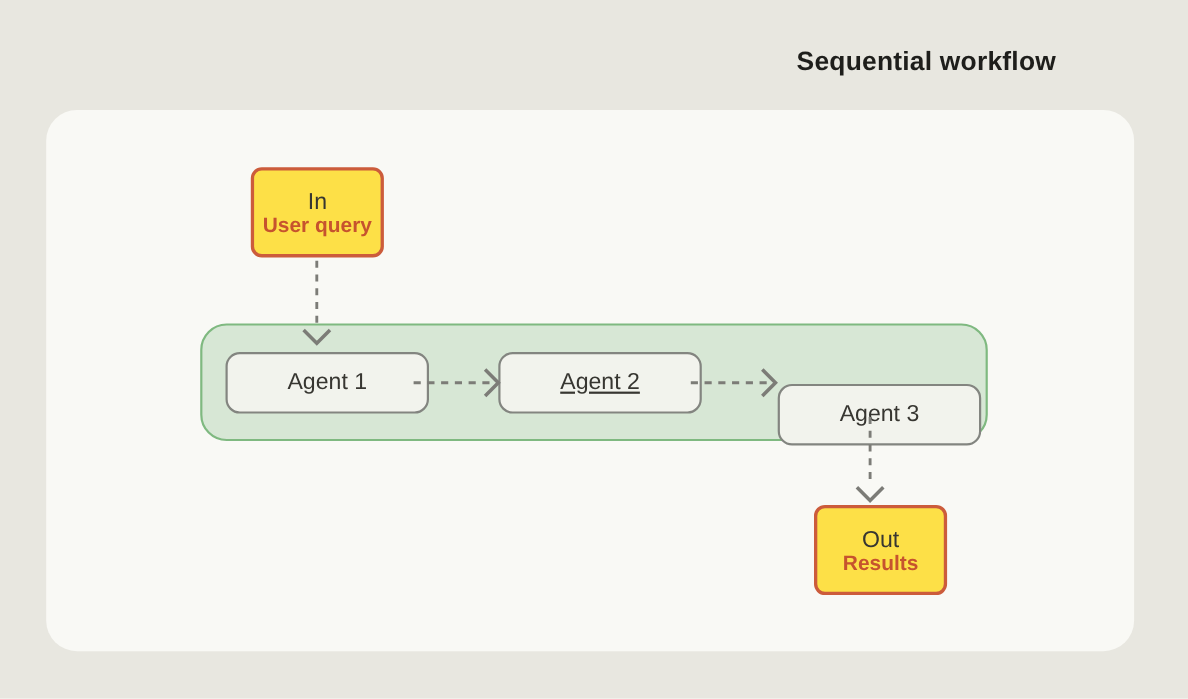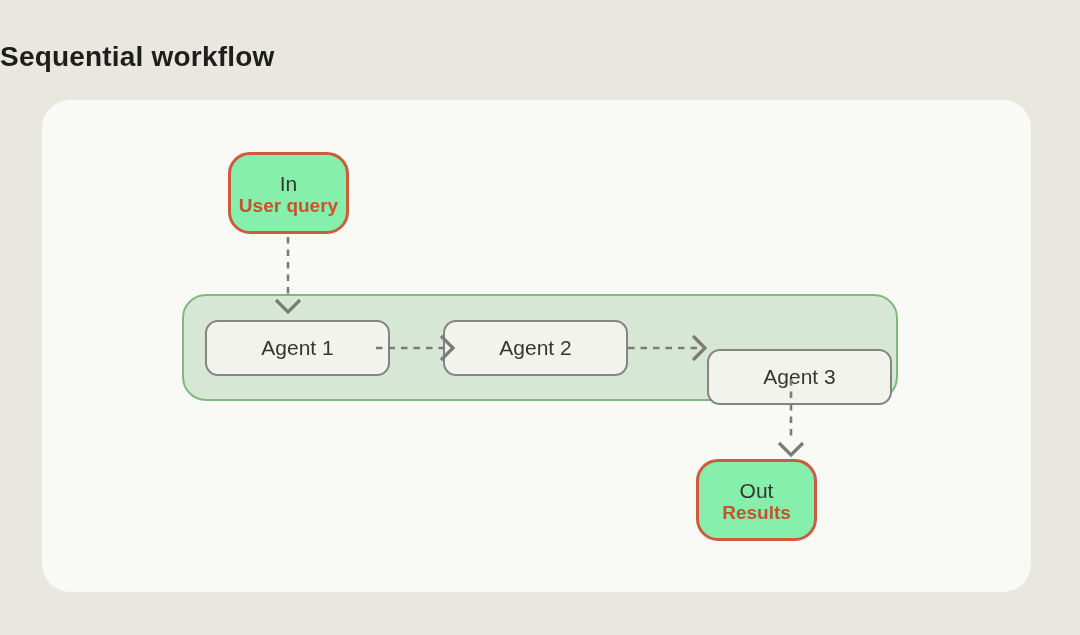--- a/index.html
+++ b/index.html
@@ -8,51 +8,51 @@
     position: relative;
     background: #e8e7e0;
     font-family: "Liberation Sans", sans-serif;
     overflow: hidden;
   }
   .page-title {
     position: absolute;
     top: 40px;
     left: 0;
     width: 960px;
-    text-align: left;
-    font-size: 28px;
+    text-align: right;
+    font-size: 24px;
     line-height: 34px;
     font-weight: 700;
     color: #1e1e1b;
     letter-spacing: 0.2px;
   }
   .card {
     position: absolute;
     left: 42px;
     top: 100px;
     width: 989px;
     height: 492px;
     background: #f9f9f5;
     border-radius: 28px;
   }
   .io-box {
     position: absolute;
     width: 121px;
     height: 82px;
-    background: #86efac;
+    background: #fde047;
     border: 3px solid #cc5c3b;
-    border-radius: 22px;
+    border-radius: 10px;
     display: flex;
     flex-direction: column;
     align-items: center;
     justify-content: center;
     gap: 3px;
   }
   .io-box--in  { left: 228px; top: 152px; }
-  .io-box--out { left: 696px; top: 459px; }
+  .io-box--out { left: 740px; top: 459px; }
   .io-box .io-main {
     font-size: 21px;
     line-height: 23px;
     color: #373631;
   }
   .io-box .io-sub {
     font-size: 19px;
     line-height: 16px;
     font-weight: 700;
     color: #c6532e;
@@ -75,21 +75,21 @@
     background: #f2f3ed;
     border: 2.2px solid #838580;
     border-radius: 13px;
     display: flex;
     align-items: center;
     justify-content: center;
     font-size: 21px;
     color: #373631;
   }
   .agent-box--1 { left: 205px; }
-  .agent-box--2 { left: 443px; }
+  .agent-box--2 { left: 453px; text-decoration: underline; }
   .agent-box--3 { left: 707px; margin-top: 29px; }
   .connector-layer {
     position: absolute;
     left: 0;
     top: 0;
     width: 1080px;
     height: 635px;
     pointer-events: none;
   }
 </style>

